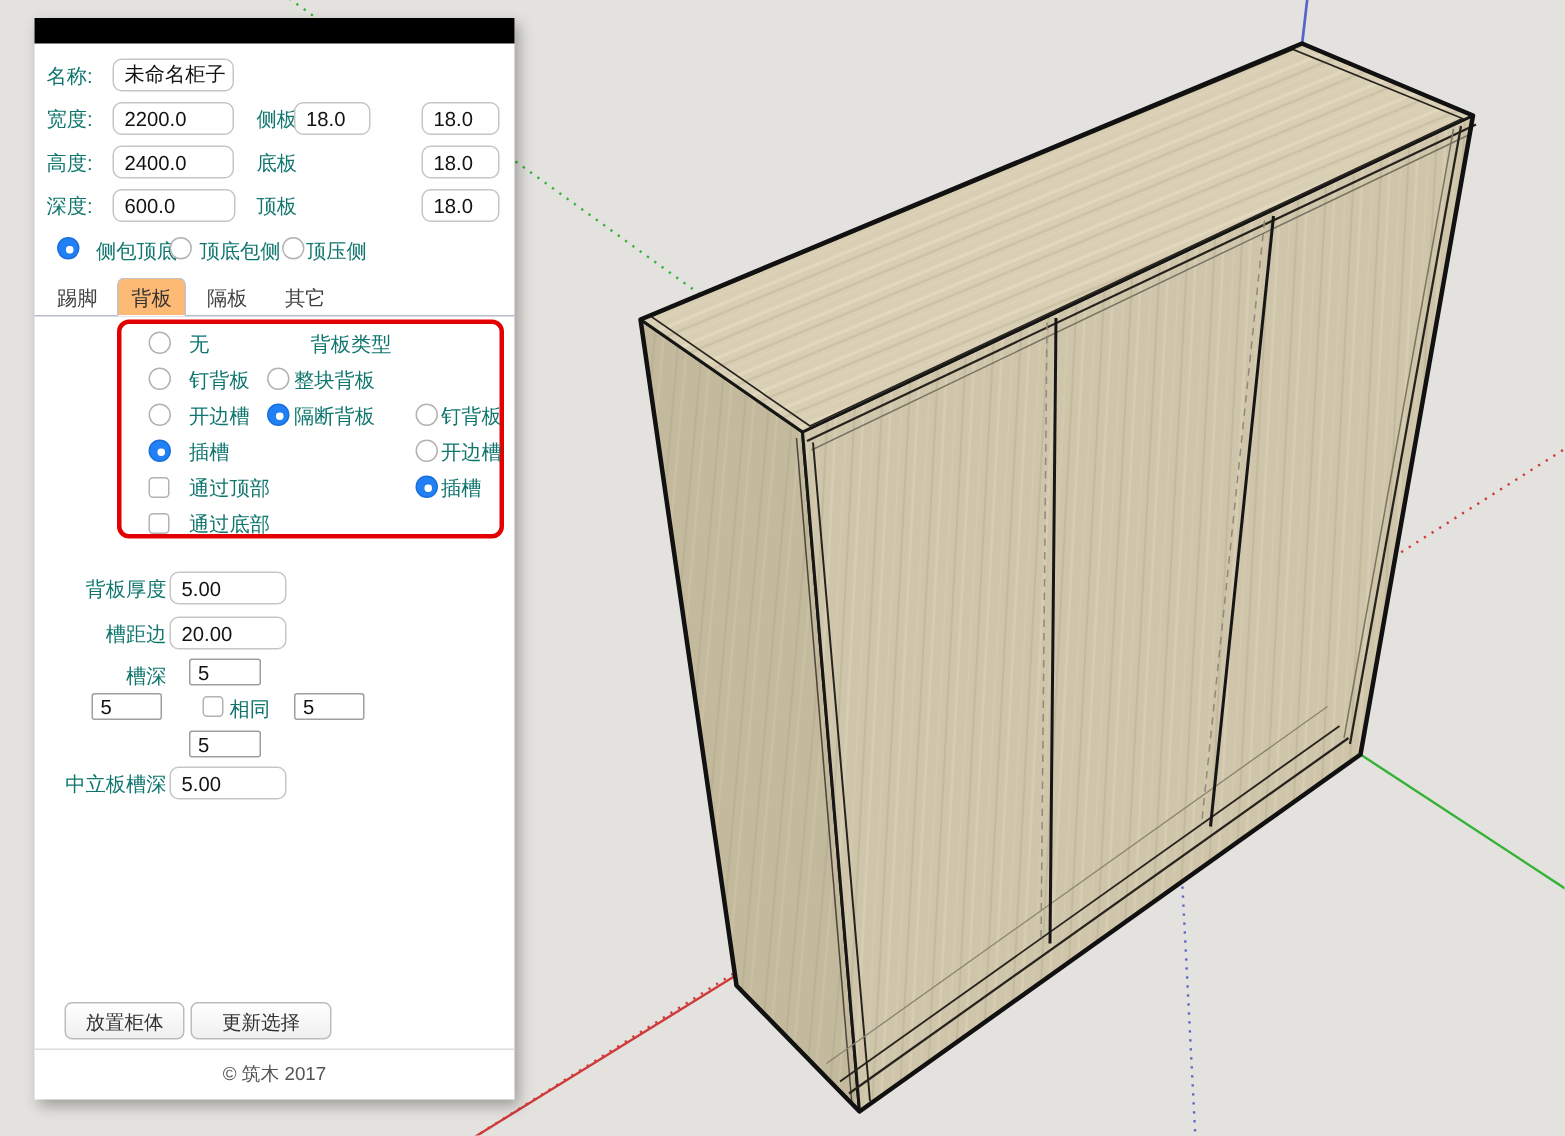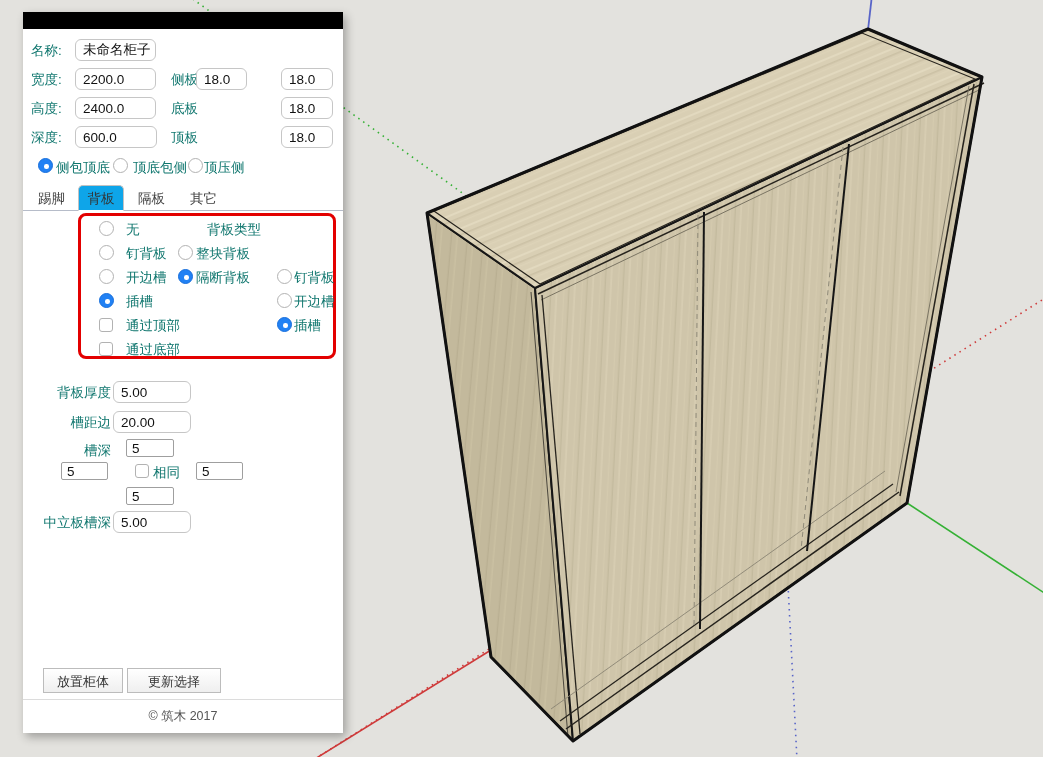--- a/index.html
+++ b/index.html
@@ -30,30 +30,30 @@
   .radio.sel::after{content:"";position:absolute;left:5px;top:5px;width:4.6px;height:4.6px;
     border-radius:50%;background:#fff;}
   .checkbox{position:absolute;width:14px;height:14px;border-radius:3px;
     background:#fff;border:1px solid #b2b2b2;box-sizing:border-box;}
   
   .tabbar{position:absolute;left:0;top:173px;width:100%;height:26px;
     border-bottom:1px solid #b6bcc9;box-sizing:border-box;}
   .tab{position:absolute;top:5px;font-size:13.5px;color:#404040;cursor:default;white-space:nowrap;}
   .tab.active-box{
     top:0;height:26px;line-height:26px;text-align:center;
-    background:#0ea5e9;border:1px solid #c2c2c2;border-bottom:1px solid #fff;
+    background:#fdba74;border:1px solid #c2c2c2;border-bottom:1px solid #fff;
     border-radius:5px 5px 0 0;color:#333;box-sizing:border-box;
   }
   
   .redbox{position:absolute;left:55px;top:201px;width:258px;height:146px;
     border:3px solid #e30000;border-radius:8px;box-sizing:border-box;}
   
   .btn{position:absolute;height:25px;box-sizing:border-box;
     background:linear-gradient(#ffffff,#efefef);
-    border:1px solid #bcbcbc;border-radius:0;font-family:inherit;
+    border:1px solid #bcbcbc;border-radius:5px;font-family:inherit;
     font-size:13px;color:#333;padding:4px 10px;}
   .footer-line{position:absolute;left:0;top:687px;width:100%;border-top:1px solid #dcdcdc;}
   .footer{position:absolute;left:0;top:696px;width:100%;text-align:center;
     font-size:12.5px;color:#555;}
 </style>
 </head>
 <body>
 
 <svg class="scene" width="1043" height="757" viewBox="0 0 1043 757">
   <defs>
@@ -124,21 +124,21 @@
   <input class="fld" style="left: 52px; top: 85px; width: 81px;" value="2400.0">
   <div class="lbl" style="left:148px;top:88px">底板</div>
   <input class="fld" style="left: 258px; top: 85px; width: 52px;" value="18.0">
 
   <div class="lbl" style="left:8px;top:117px">深度:</div>
   <input class="fld" style="left: 52px; top: 114px; width: 82px;" value="600.0">
   <div class="lbl" style="left:148px;top:117px">顶板</div>
   <input class="fld" style="left: 258px; top: 114px; width: 52px;" value="18.0">
 
   <span class="radio sel" style="left:15px;top:146px"></span>
-  <div class="lbl" style="left:33px;top:147px">侧包顶底</div>
+  <div class="lbl" style="left:41px;top:147px">侧包顶底</div>
   <span class="radio" style="left:90px;top:146px"></span>
   <div class="lbl" style="left:110px;top:147px">顶底包侧</div>
   <span class="radio" style="left:165px;top:146px"></span>
   <div class="lbl" style="left:181px;top:147px">顶压侧</div>
 
   <div class="tabbar">
     <span class="tab" style="left:15px">踢脚</span>
     <span class="tab active-box" style="left:55px;width:46px">背板</span>
     <span class="tab" style="left:115px">隔板</span>
     <span class="tab" style="left:167px">其它</span>

